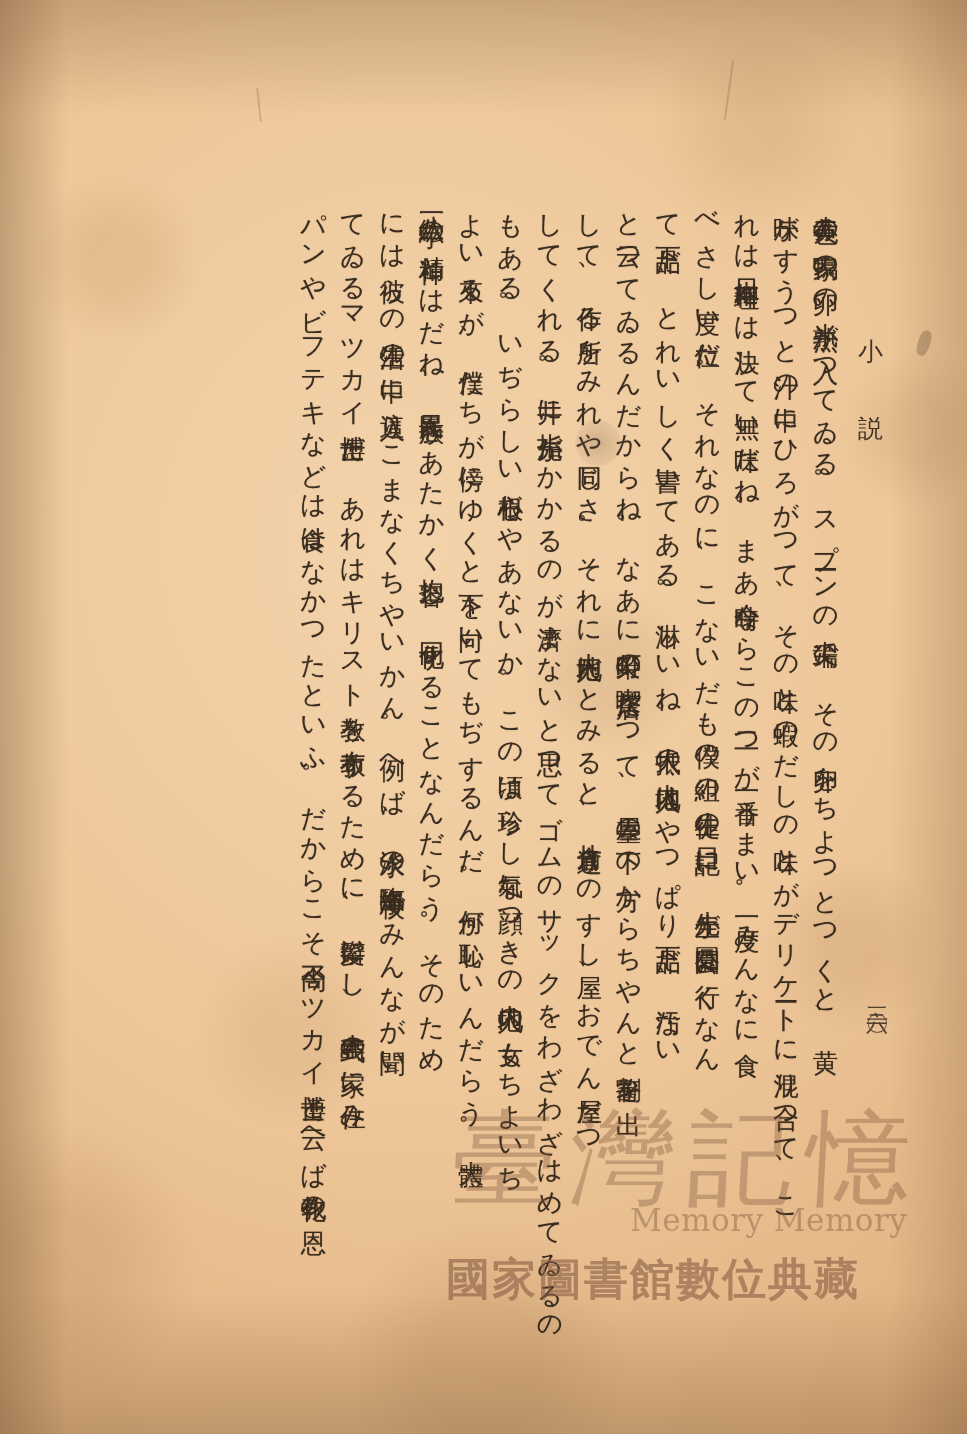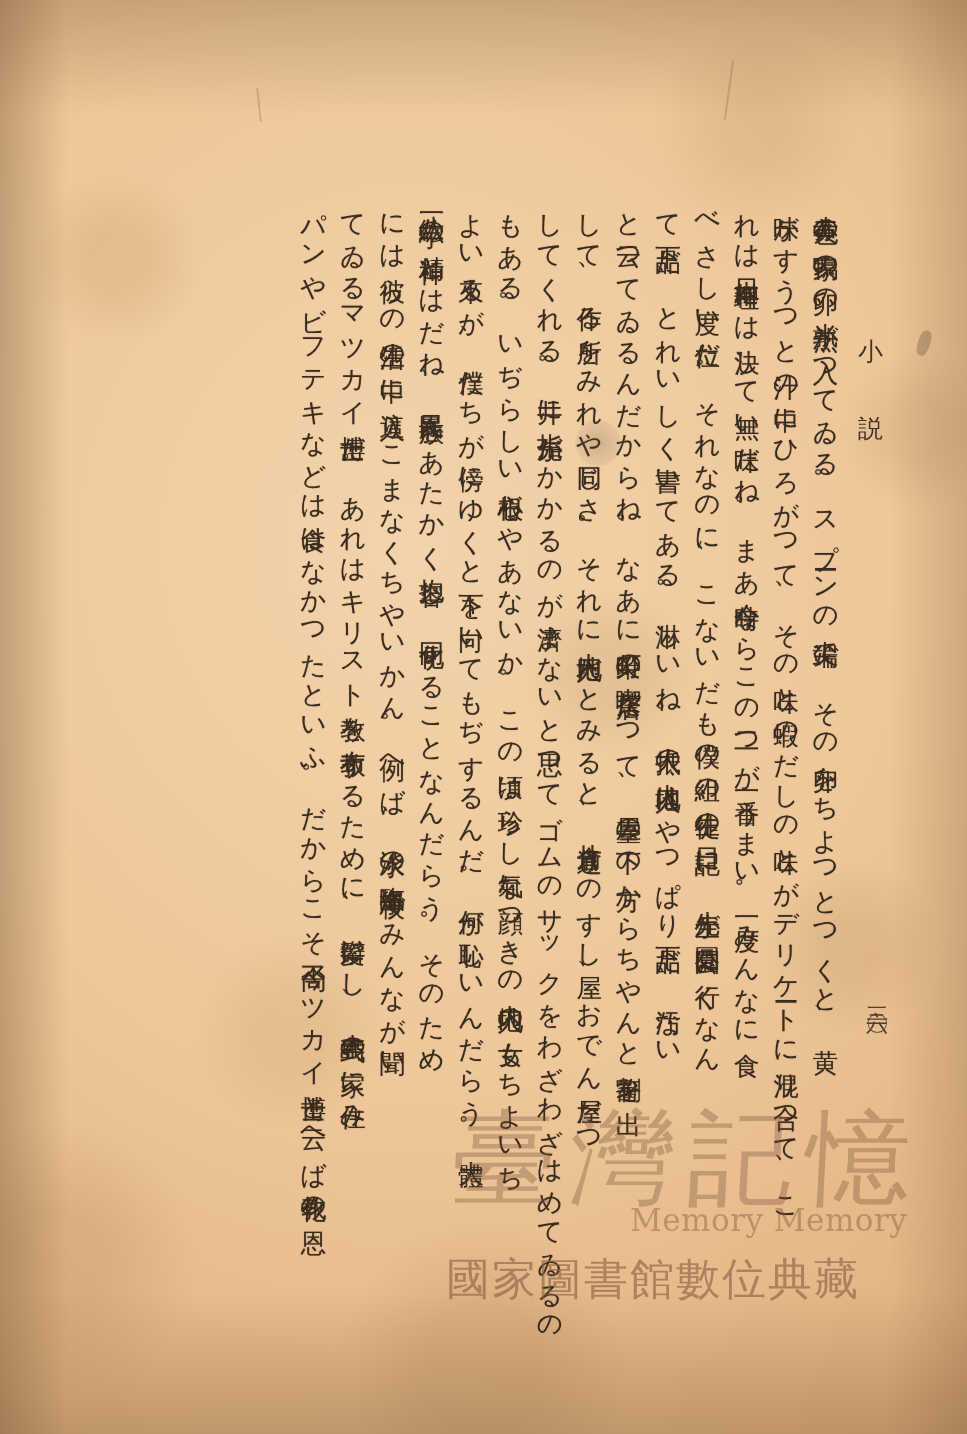--- a/index.html
+++ b/index.html
@@ -143,20 +143,21 @@
     left: 446px;
     top: 1250px;
     width: 480px;
     z-index: 6;
     font-size: 44px;
     letter-spacing: 2px;
     color: rgba(138,95,70,0.62);
     white-space: nowrap;
     font-family: "DejaVu Serif", serif;
     pointer-events: none;
+    font-weight: bold;
   }
 
   
   #stamp-blot {
     position: absolute;
     left: 575px;
     top: 420px;
     width: 46px;
     height: 46px;
     border-radius: 50%;

